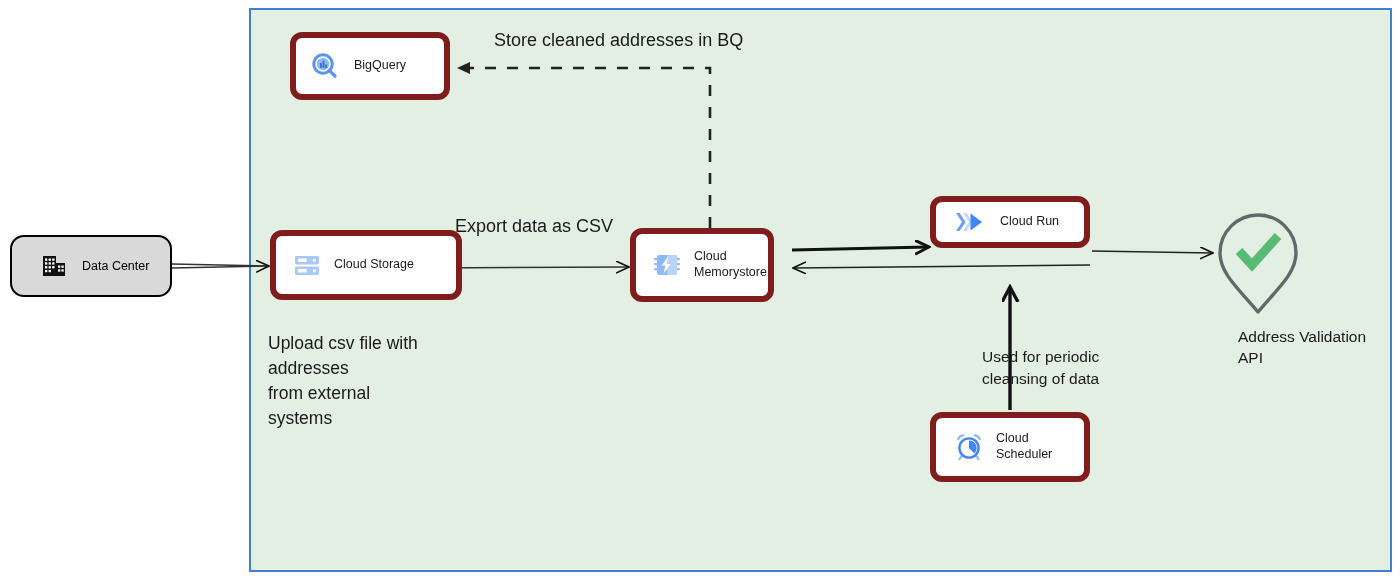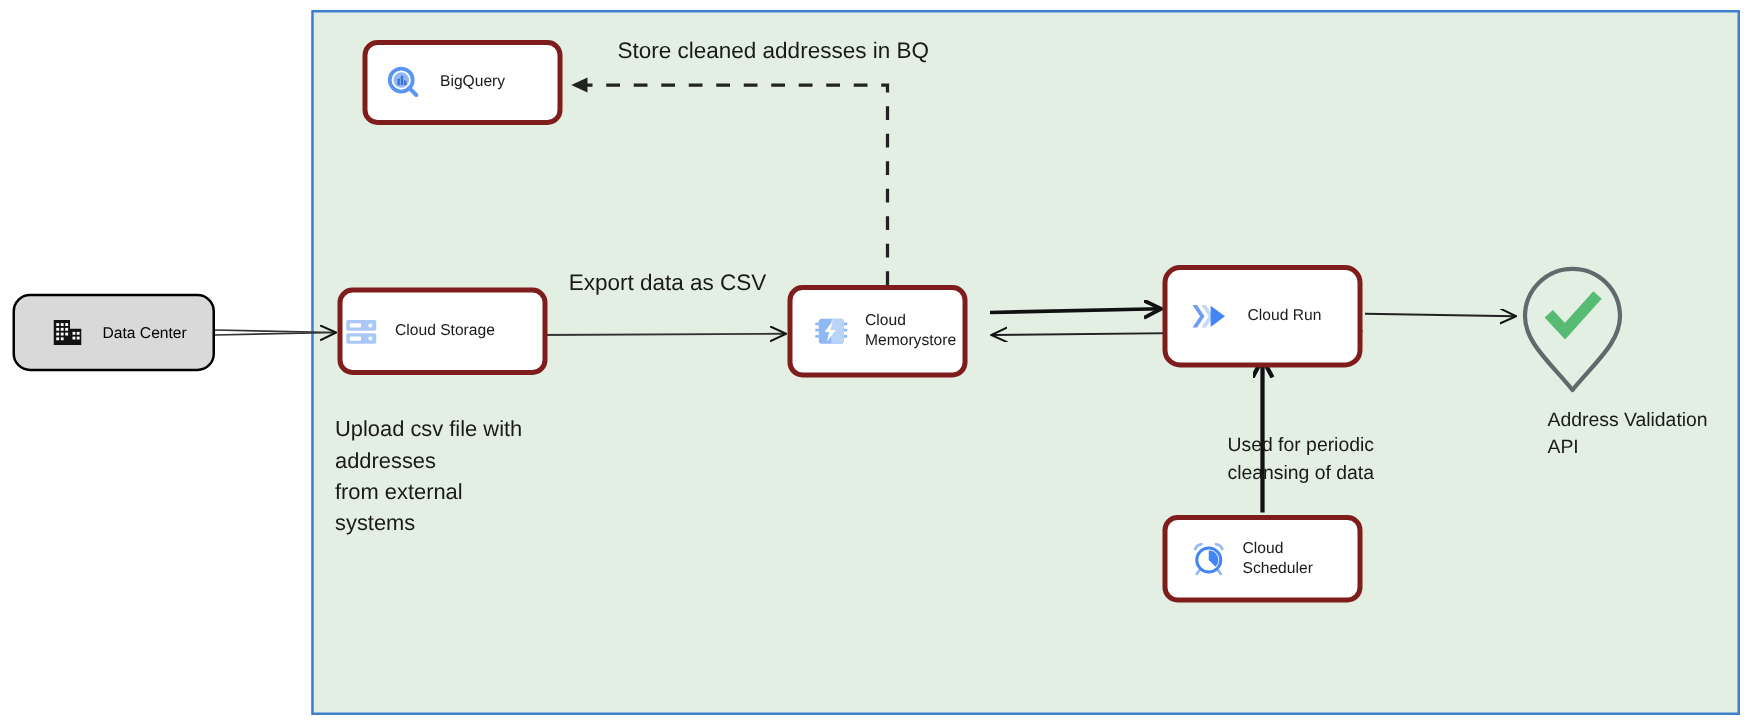--- a/index.html
+++ b/index.html
@@ -34,42 +34,42 @@
     border: 2px solid #3f80cd;
     box-sizing: border-box;
   }
   
   .node {
     position: absolute;
     box-sizing: border-box;
     display: flex;
     align-items: center;
     background: #ffffff;
-    border: 4px solid #7f1d1d;
+    border: 6px solid #7f1d1d;
     border-radius: 12px;
   }
   .node .ico {
     flex: 0 0 auto;
     display: flex;
     align-items: center;
     justify-content: center;
   }
   .node .lbl {
     font-size: 12.5px;
     color: #1a1a1a;
     line-height: 1.25;
     white-space: pre-line;
   }
   #node-bigquery   { left: 290px; top: 32px;  width: 160px; height: 68px; padding-left: 14px; }
   #node-bigquery .ico { margin-right: 14px; }
-  #node-storage    { left: 270px; top: 230px; width: 168px; height: 70px; }
+  #node-storage    { left: 270px; top: 230px; width: 192px; height: 70px; padding-left: 16px; }
   #node-storage .ico { margin-right: 12px; }
   #node-memorystore{ left: 630px; top: 228px; width: 144px; height: 74px; padding-left: 16px; }
   #node-memorystore .ico { margin-right: 12px; }
-  #node-cloudrun   { left: 930px; top: 212px; width: 160px; height: 82px; padding-left: 16px; border-radius: 14px; }
+  #node-cloudrun   { left: 930px; top: 196px; width: 160px; height: 52px; padding-left: 16px; }
   #node-cloudrun .ico { margin-right: 14px; }
   #node-scheduler  { left: 930px; top: 412px; width: 160px; height: 70px; padding-left: 18px; }
   #node-scheduler .ico { margin-right: 12px; }
 
   
   #node-datacenter {
     position: absolute;
     left: 10px;
     top: 235px;
     width: 162px;

